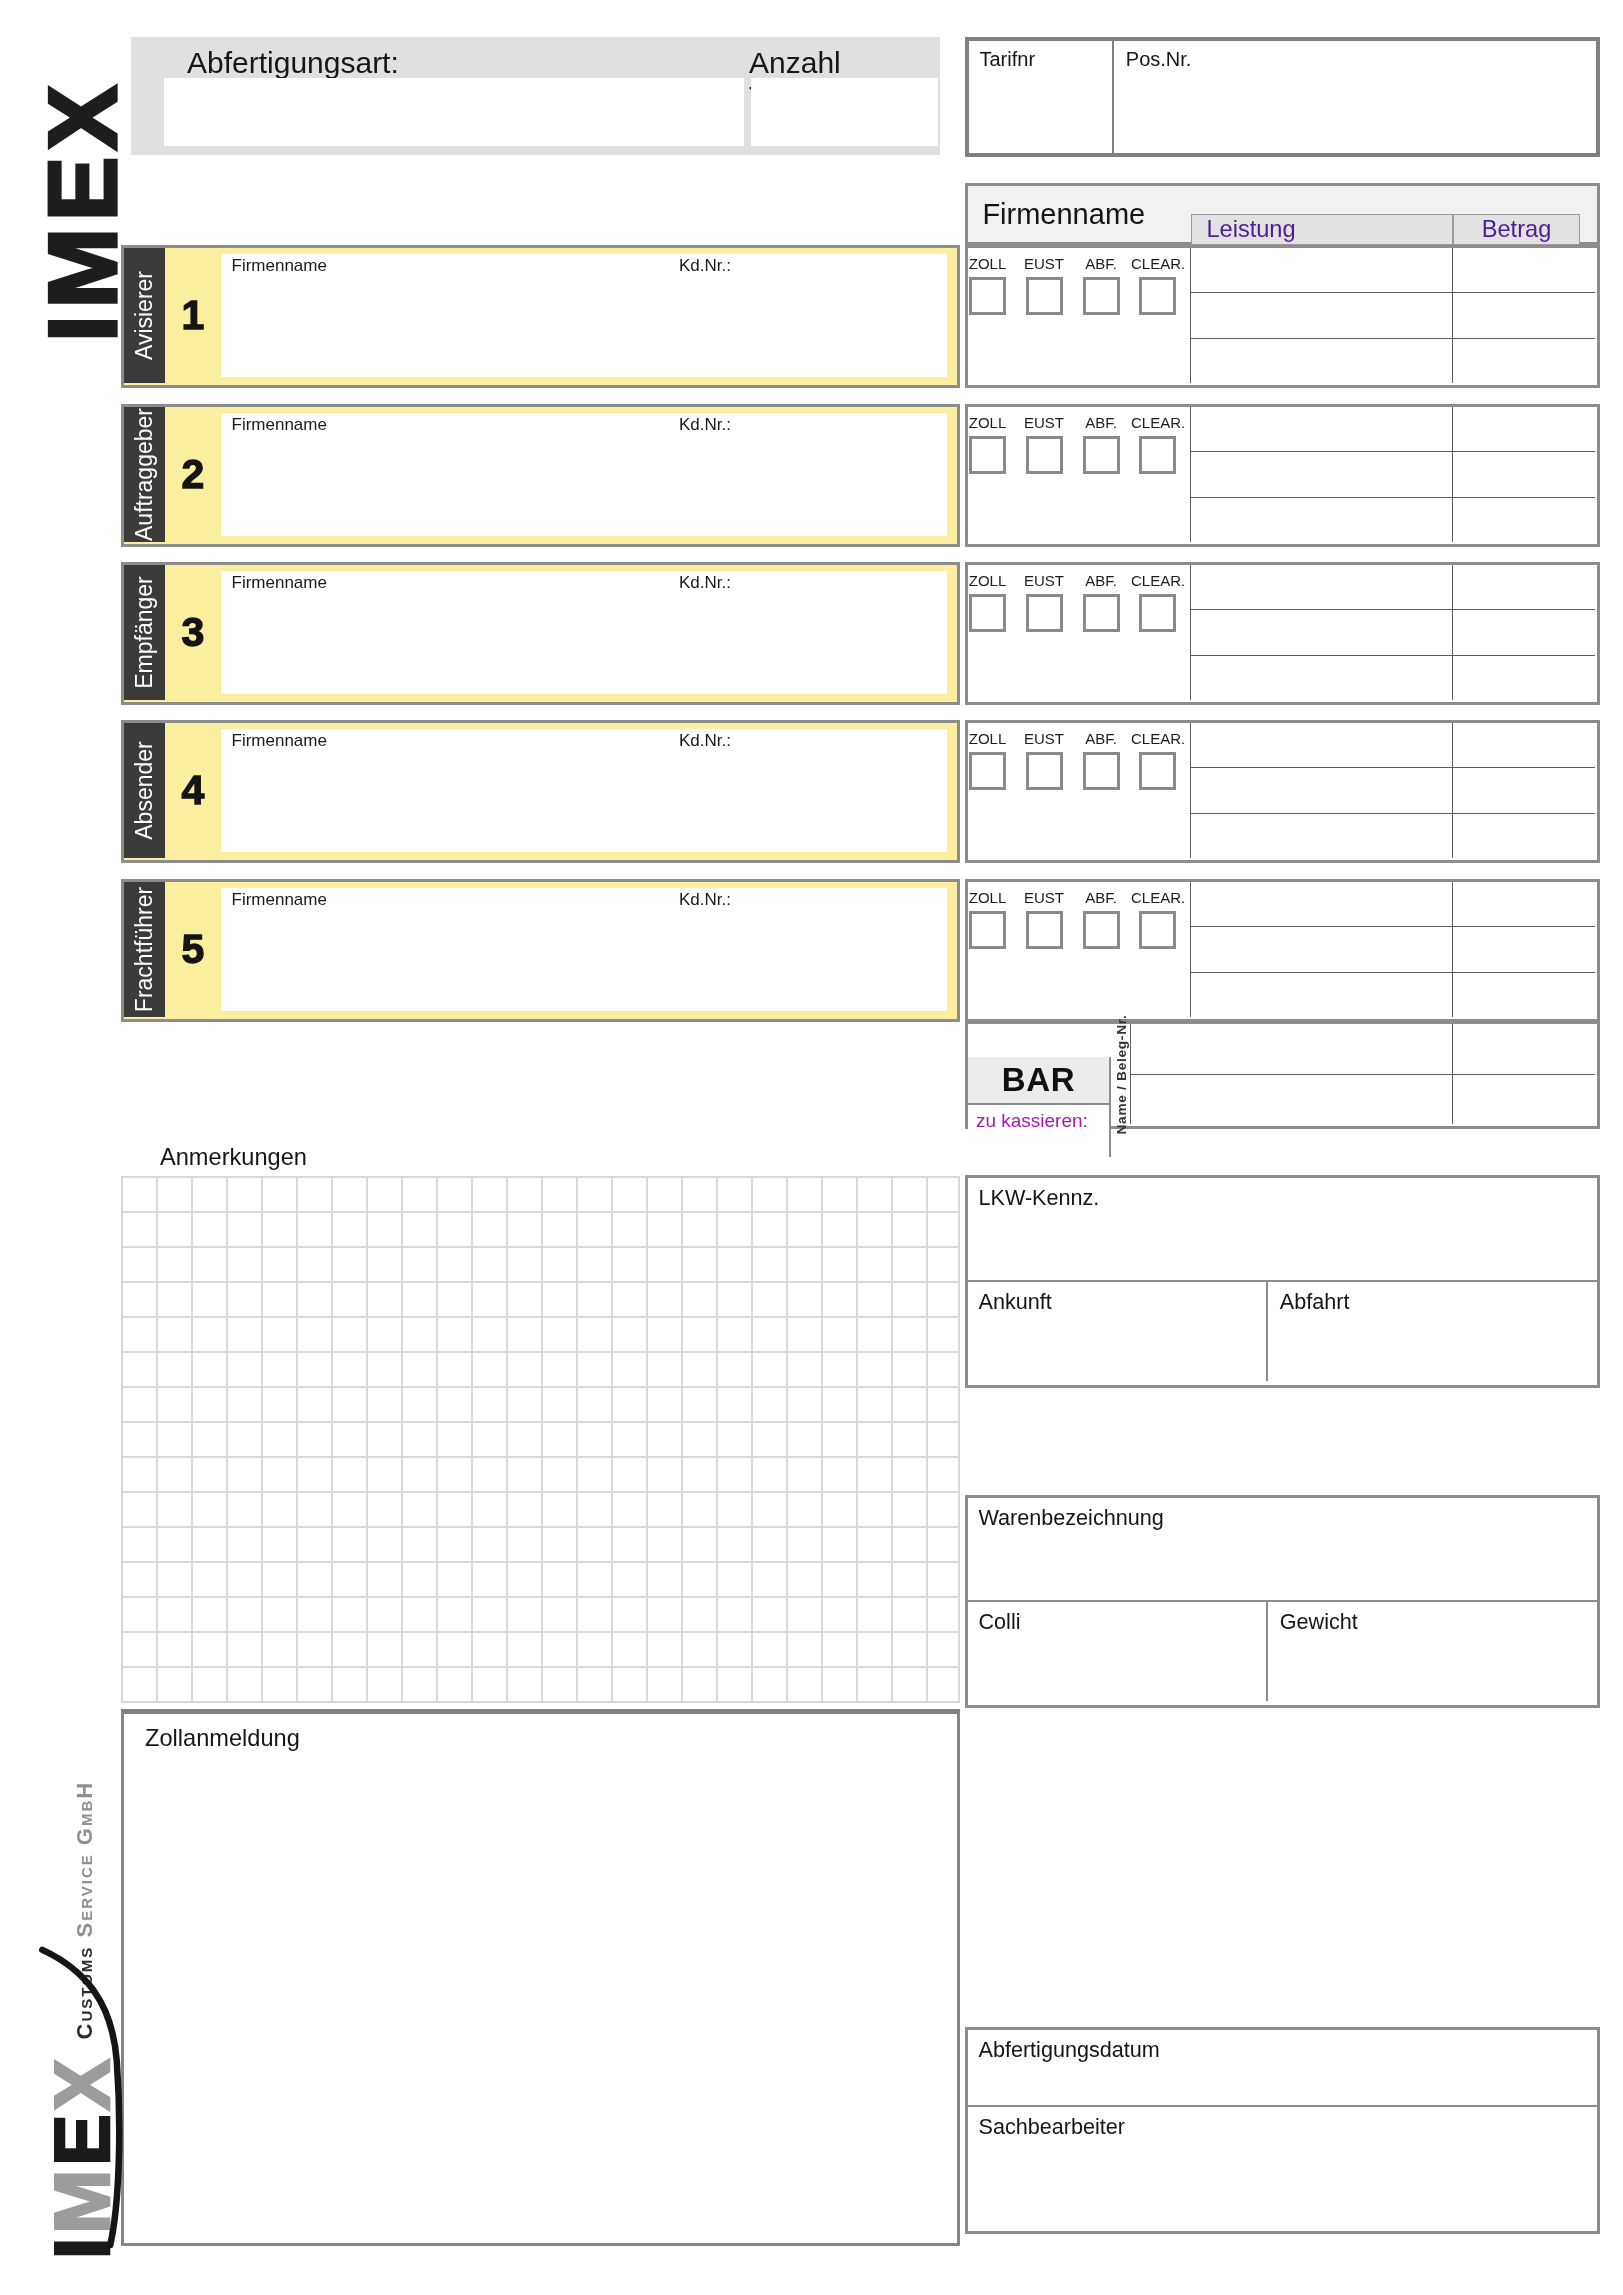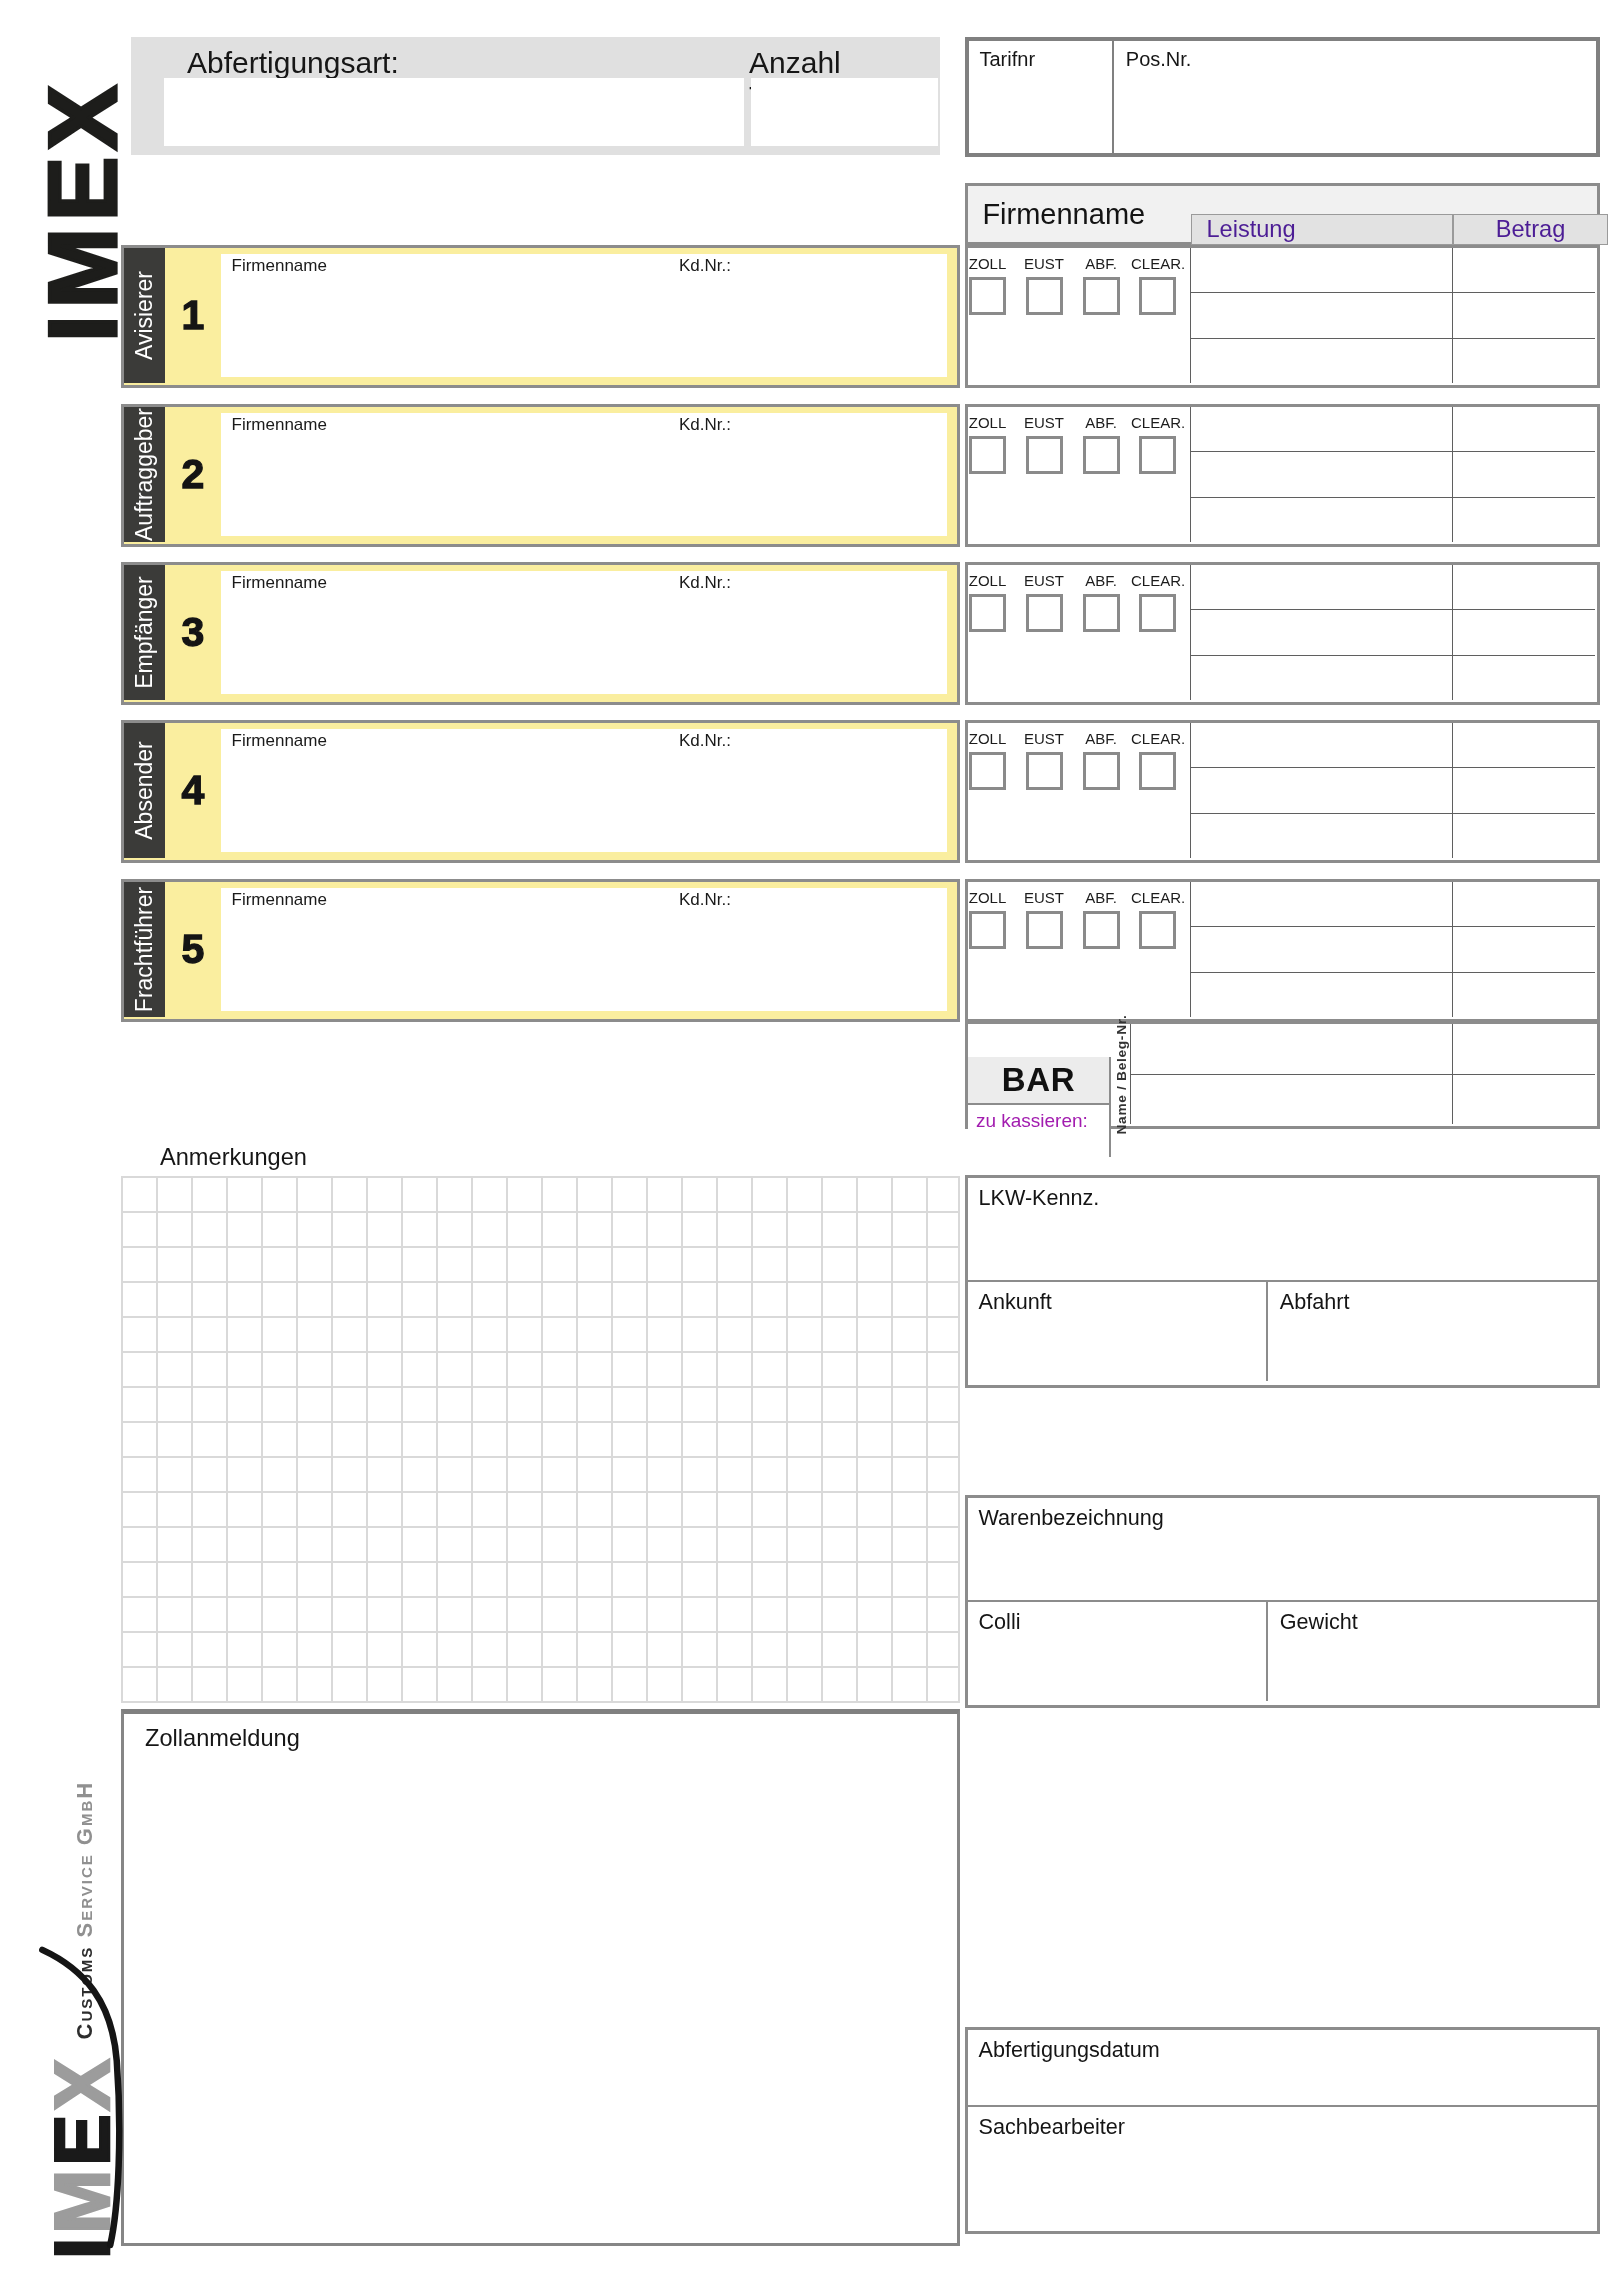--- a/index.html
+++ b/index.html
@@ -39,21 +39,21 @@
   .flabel.kdnr { left:458px; }
 
   
   .ahead { position:absolute; left:965px; top:183px; width:635px; height:62px;
     border:3.9px solid #8c8c8c; background:#f1f1f1; }
   .ahead-title { position:absolute; left:14.4px; top:50%; transform:translateY(-50%);
     font-size:29px; color:#141414; }
   .hcell { position:absolute; top:214px; height:31px; background:#e2e2e2;
     border:1.3px solid #9a9a9a; display:flex; align-items:center; font-size:23.6px; color:#4c1d95; z-index:2; }
   .hcell.leistung { left:1191px; width:262px; padding-left:14.4px; }
-  .hcell.betrag  { left:1453px; width:155px; justify-content:center; }
+  .hcell.betrag  { left:1453px; width:127px; justify-content:center; }
 
   .ablock { position:absolute; left:965px; width:635px; height:143px;
     border:3.9px solid #8c8c8c; background:#fff; }
   .cbgroup { position:absolute; top:6.5px; width:52px; text-align:center; }
   .cblabel { display:block; font-size:15px; color:#1c1c1c; }
   .cbox { width:37px; height:38px; border:3.3px solid #8a8a8a; background:#fff; margin:5.2px auto 0; }
   .lcol { position:absolute; left:222px; top:0; width:262px; height:135px;
     border-left:1.3px solid #5f5f5f; display:flex; flex-direction:column; }
   .bcol { position:absolute; left:484px; top:0; width:143px; height:135px;
     border-left:1.3px solid #5f5f5f; display:flex; flex-direction:column; }

